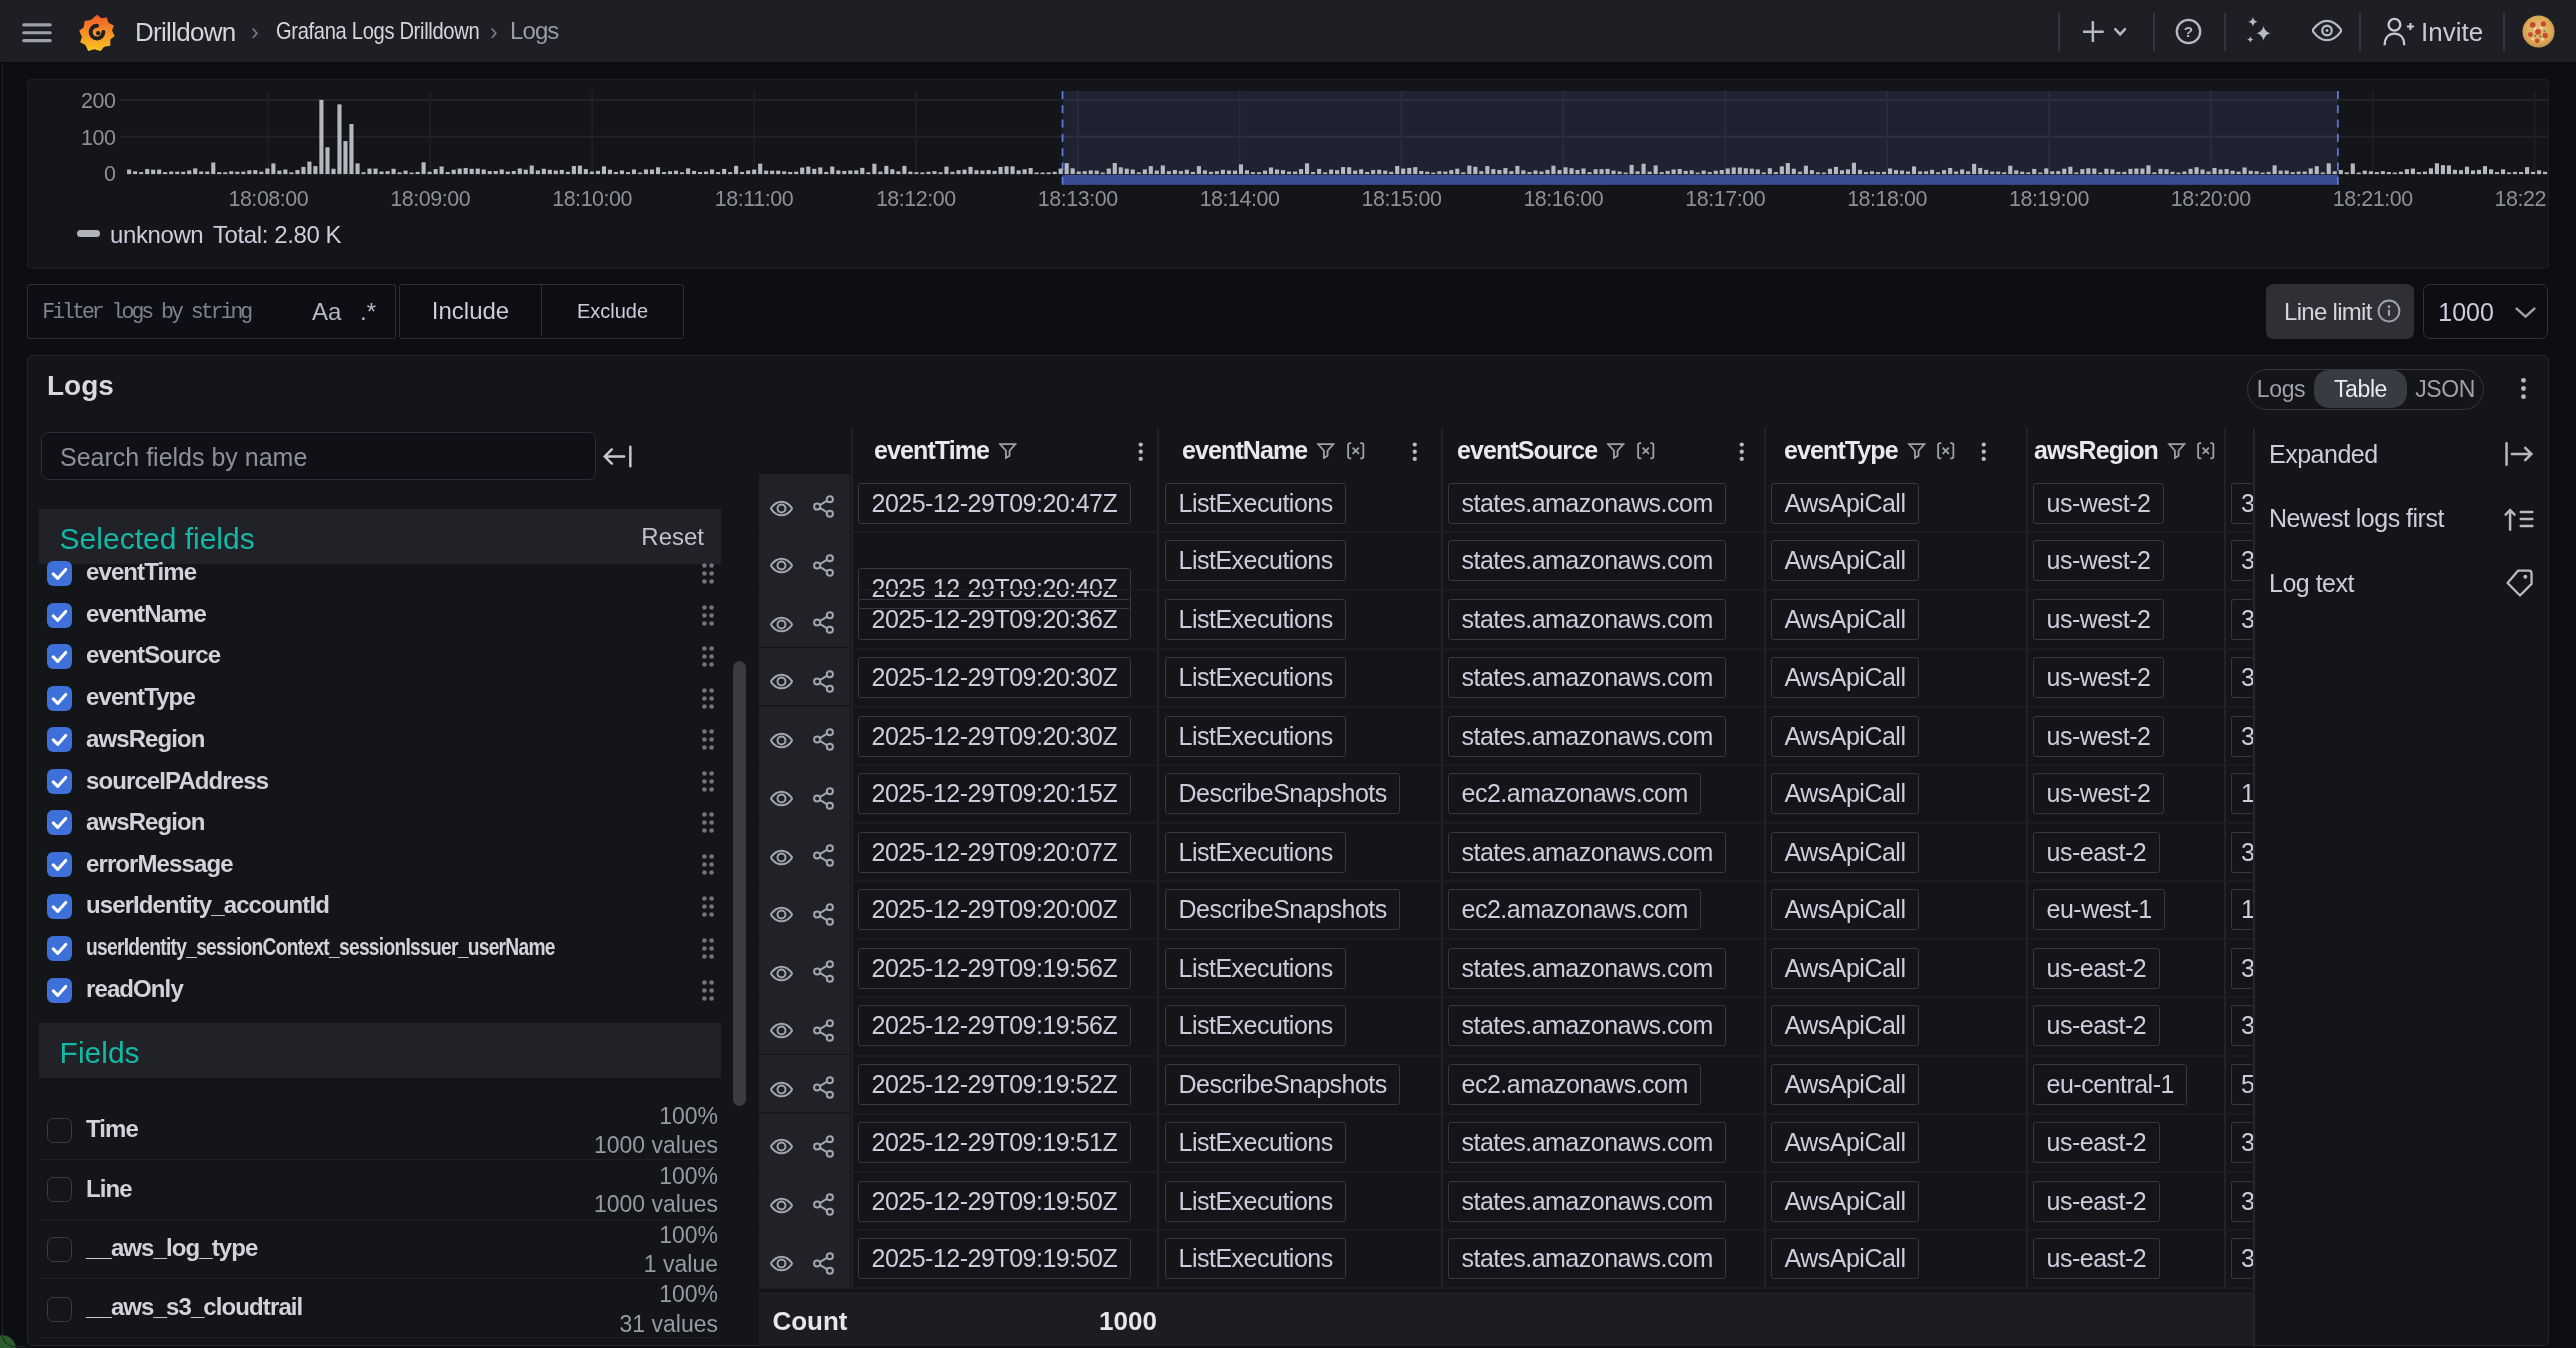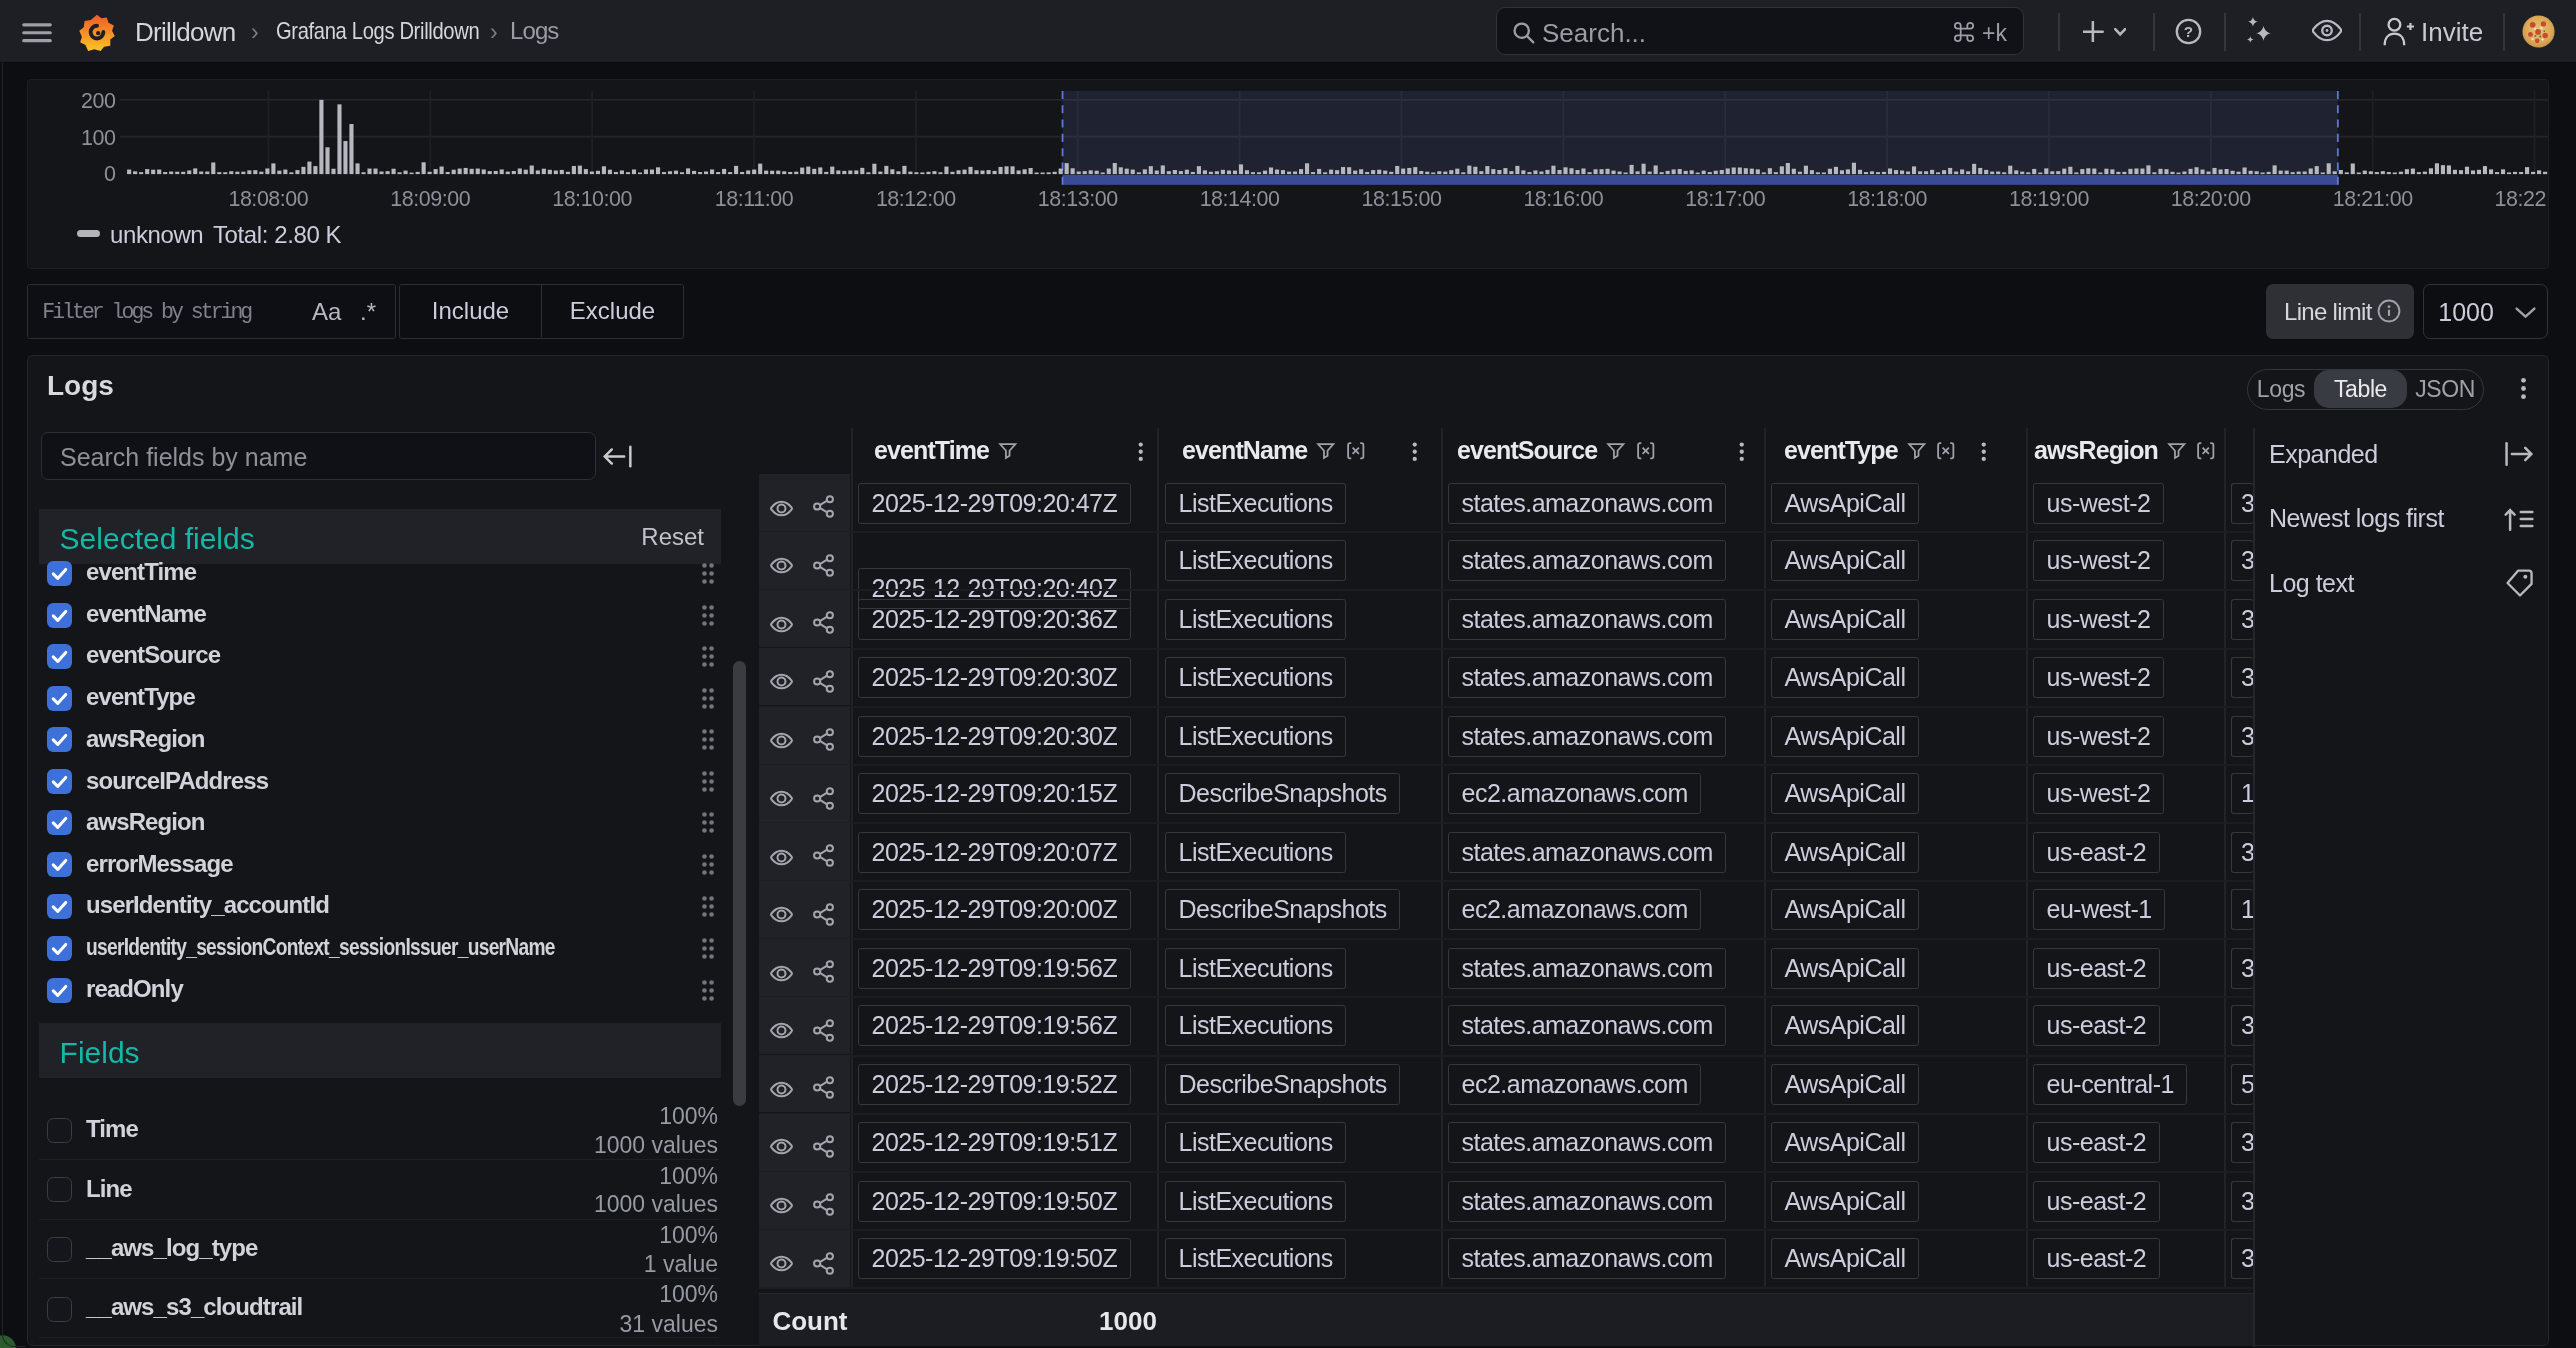--- a/index.html
+++ b/index.html
@@ -28,21 +28,21 @@
 #finput { position:absolute; left:27px; top:284px; width:369px; height:55px; background:#0e0f14;
   border:1.8px solid #2c2f35; border-radius:2.7px; }
 #finput .ph { position:absolute; left:14.3px; top:15px; font-family:"Liberation Mono",monospace;
   font-size:21.5px; letter-spacing:-3px; color:#7e828b; }
 #finput .aa { position:absolute; left:284px; top:12.5px; font-size:24px; color:#b6b8c0; }
 #finput .re { position:absolute; left:332px; top:12.5px; font-size:24px; color:#b6b8c0; }
 #fbtns { position:absolute; left:399px; top:284px; width:285px; height:55px; border:1.8px solid #2c2f35; border-radius:2.7px; }
 #fbtns .b1 { position:absolute; left:0; top:0; width:142px; height:52px; line-height:52px; text-align:center;
   font-size:24px; font-weight:500; color:#ccccdc; border-right:1.8px solid #2c2f35; }
 #fbtns .b2 { position:absolute; right:0; top:0; width:141px; height:52px; line-height:52px; text-align:center;
-  font-size:24px; font-weight:500; color:#ccccdc; }
+  font-size:20px; font-weight:500; color:#ccccdc; }
 #linelimit { position:absolute; left:2266px; top:284px; width:148px; height:55px; background:#2e3036;
   border-radius:7.2px; }
 #linelimit span { position:absolute; left:18px; top:14.3px; font-size:24px; letter-spacing:-0.7px; color:#d5d6dc; }
 #dropdown { position:absolute; left:2423px; top:284px; width:125px; height:55px; border:1.8px solid #313439;
   border-radius:7.2px; }
 #dropdown span { position:absolute; left:14.3px; top:13.4px; font-size:25px; color:#ccccdc; }
 
 #panel { position:absolute; left:27px; top:355px; width:2522px; height:991px; background:#141519;
   border:0.9px solid #24262c; border-radius:5.4px; }
 #ptitle { position:absolute; left:47px; top:370px; font-size:28px; font-weight:700; color:#d8d9de; }
@@ -100,31 +100,20 @@
       </defs>
     <path d="M20 2 L25 6 L31 5 L33 11 L39 14 L37 20 L40 26 L35 30 L35 37 L28 38 L24 43 L17 41 L10 43 L7 36 L1 33 L3 27 L0 20 L5 16 L6 9 L13 8 Z" fill="url(#gl)"></path>
     <path d="M27.2 21.5 a7.2 7.2 0 1 1 -7.2 -7.2" fill="none" stroke="#1d1f25" stroke-width="4.4" stroke-linecap="round"></path>
     <circle cx="21.3" cy="22.8" r="2.4" fill="#1d1f25"></circle>
   </svg>
   <span class="crumb" style="left:135px;letter-spacing:-0.7px">Drilldown</span>
   <span class="chev" style="left:251px">›</span>
   <span class="crumb" style="left:276px;font-weight:400;font-size:24px;letter-spacing:-0.4px;display:inline-block;transform:scaleX(.84);transform-origin:left center">Grafana Logs Drilldown</span>
   <span class="chev" style="left:490px">›</span>
   <span class="crumb" style="left:510px;font-weight:400;font-size:24px;letter-spacing:-0.9px;color:#9b9da5">Logs</span>
-  <div id="searchbox">
-    <svg class="navic" style="left:14.3px;top:11.6px" width="25" height="25" viewBox="0 0 28 28">
-      <circle cx="12" cy="12" r="8" fill="none" stroke="#9b9da5" stroke-width="2.6"></circle>
-      <path d="M18 18 L25 25" stroke="#9b9da5" stroke-width="2.6" stroke-linecap="round"></path>
-      </svg>
-    <span class="ph">Search...</span>
-    <svg style="position:absolute;right:47px;top:11.6px" width="24" height="24" viewBox="0 0 27 27">
-      <path d="M9.8 9.8 V6.5 A3.3 3.3 0 1 0 6.5 9.8 H9.8 V17.2 H6.5 A3.3 3.3 0 1 0 9.8 20.5 V17.2 M9.8 9.8 H17.2 M9.8 17.2 H17.2 M17.2 9.8 V6.5 A3.3 3.3 0 1 1 20.5 9.8 H17.2 M17.2 17.2 V20.5 A3.3 3.3 0 1 0 20.5 17.2 H17.2" fill="none" stroke="#9b9da5" stroke-width="2"></path>
-      </svg>
-    <span class="kk">+k</span>
-  </div>
   <div class="navsep" style="left:2058px"></div>
   <svg class="navic" style="left:2083px;top:20.6px" width="43" height="21.5" viewBox="0 0 48 24">
     <g stroke="#b7b9c0" stroke-width="2.8" stroke-linecap="round" fill="none">
       <path d="M11 1v22M0 12h22"></path>
         <path d="M36 9l5.5 6 5.5-6"></path>
       </g>
     </svg>
   <div class="navsep" style="left:2153px"></div>
   <svg class="navic" style="left:2175px;top:18px" width="27" height="27" viewBox="0 0 30 30">
     <circle cx="15" cy="15" r="13" fill="none" stroke="#b7b9c0" stroke-width="2.6"></circle>

